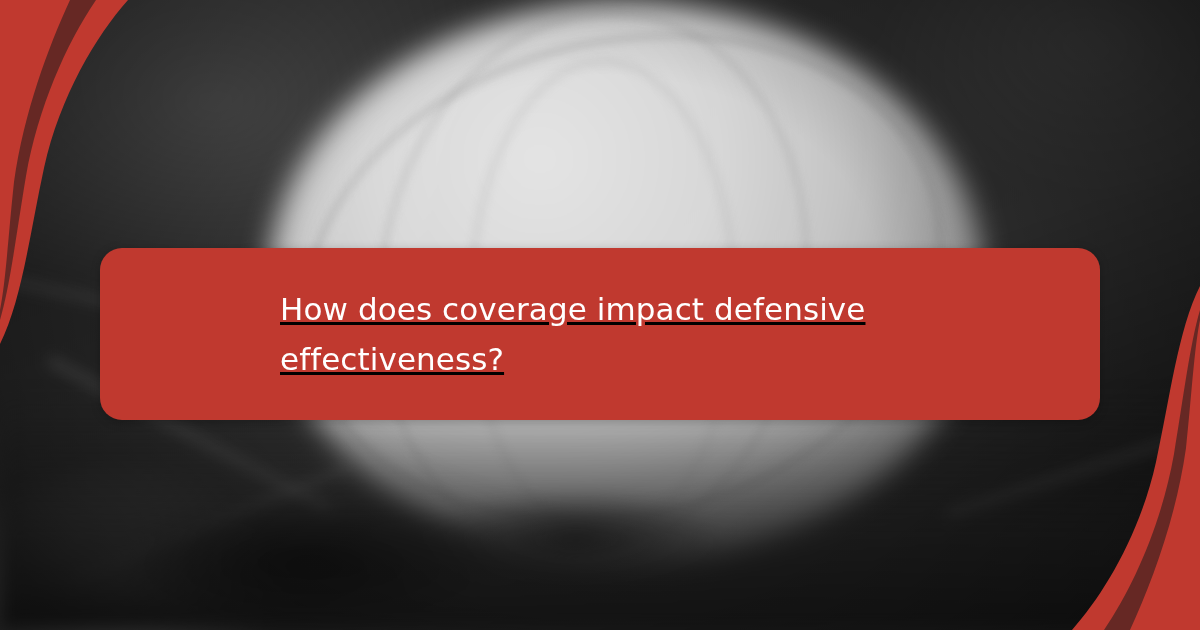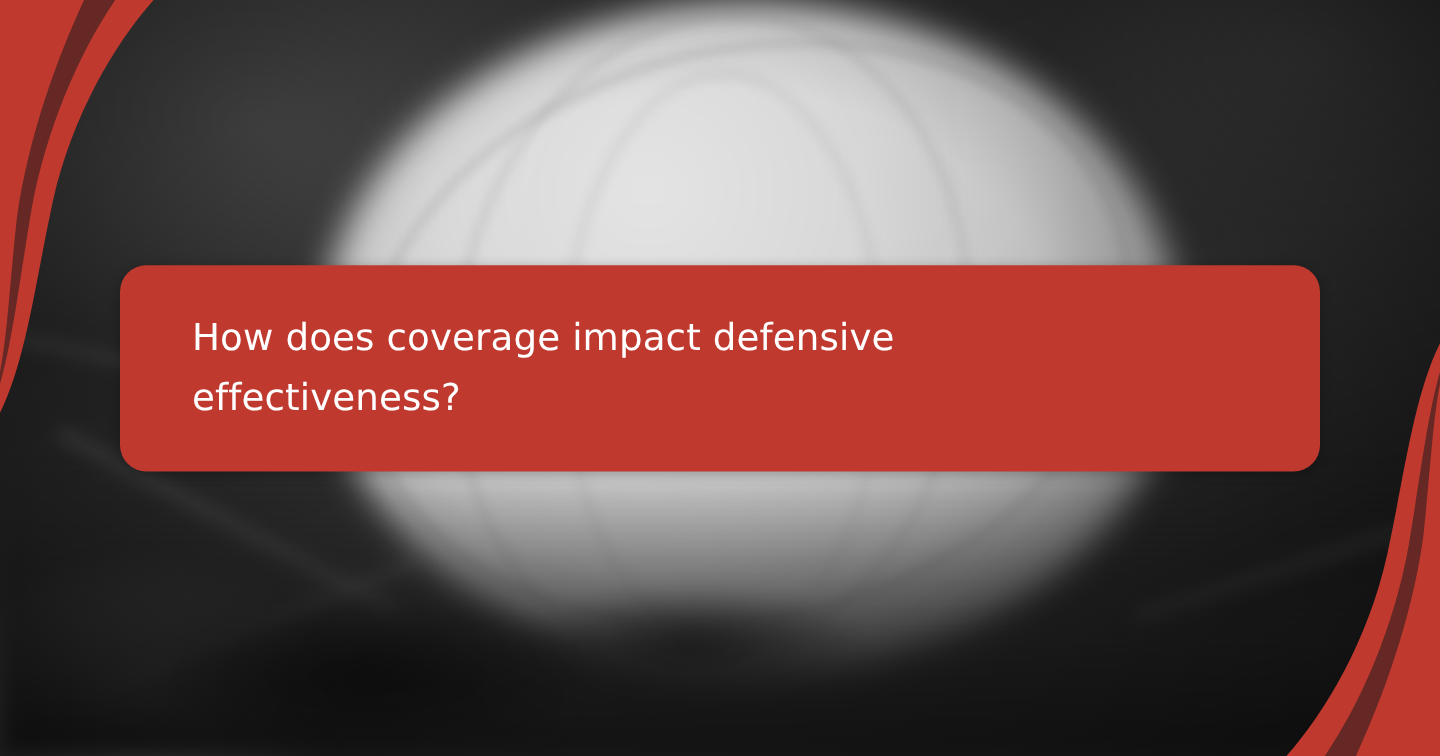--- a/index.html
+++ b/index.html
@@ -99,30 +99,32 @@
     inset: 0;
     width: 1200px;
     height: 630px;
     pointer-events: none;
   }
 
   
   .card {
     position: absolute;
     left: 100px;
-    top: 221px;
+    top: 248px;
     width: 1000px;
     height: 172px;
     background: #c0392f;
     border-radius: 22px;
     box-shadow: 0 2px 10px rgba(0,0,0,0.25);
     display: flex;
     align-items: center;
+    justify-content: center;
     box-sizing: border-box;
     padding: 0 60px;
+    text-decoration: underline;
   }
   .card-title {
     color: #ffffff;
     font-size: 31px;
     line-height: 1.62;
     font-weight: 400;
     text-align: left;
     letter-spacing: 0.1px;
     font-family: "DejaVu Sans", sans-serif;
     max-width: 640px;

